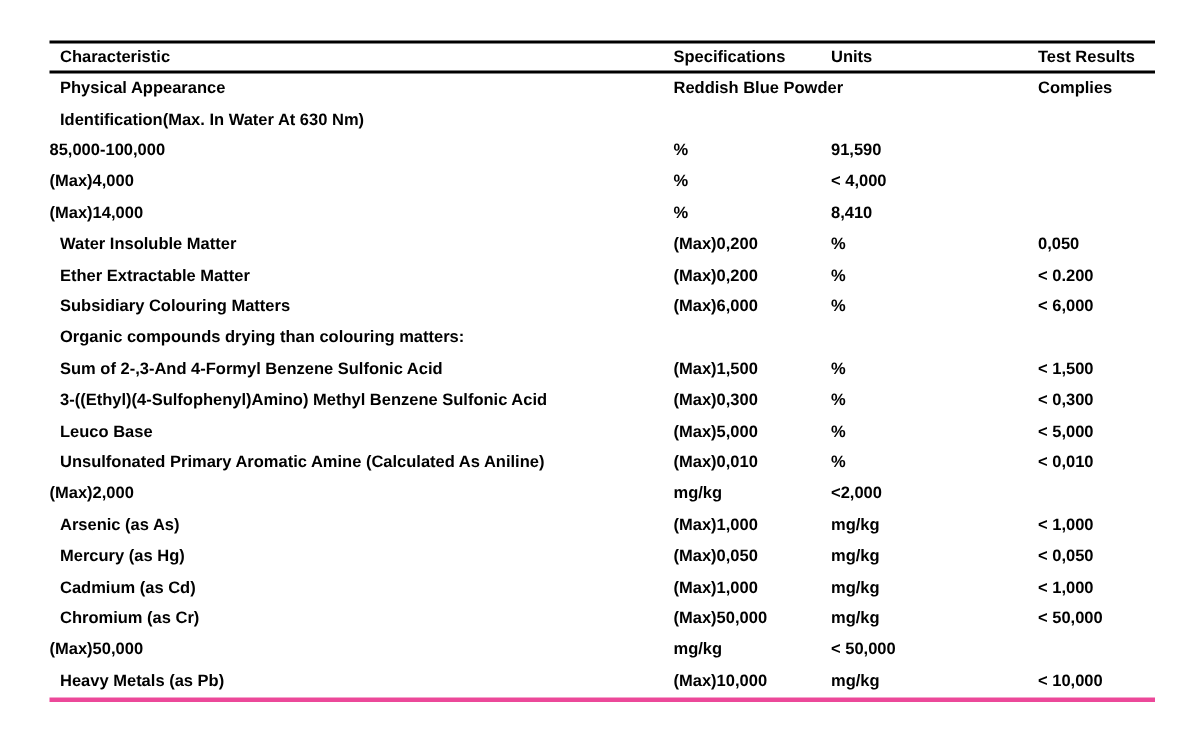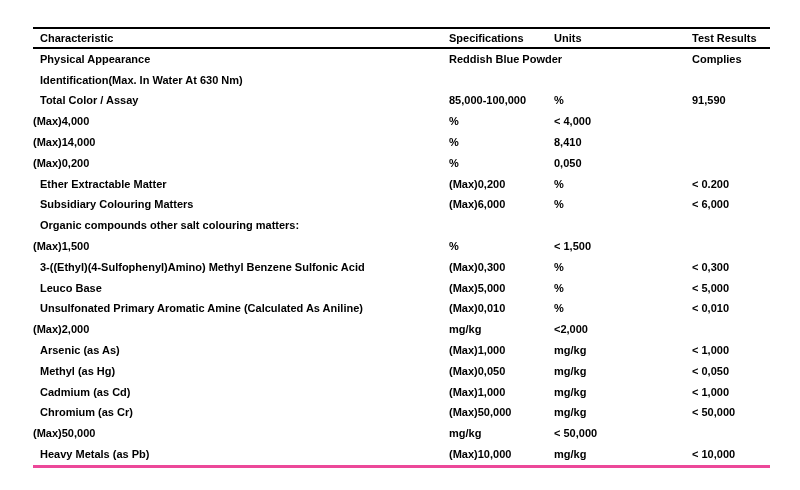--- a/index.html
+++ b/index.html
@@ -69,66 +69,67 @@
   </div>
 
   <div class="trow body-row">
     <div class="cell c1">Identification(Max. In Water At 630 Nm)</div>
     <div class="cell"></div>
     <div class="cell"></div>
     <div class="cell"></div>
   </div>
 
   <div class="trow body-row">
-    <div class="cell c1">Total Color / Assay</div>
     <div class="cell">85,000-100,000</div>
     <div class="cell">%</div>
     <div class="cell">91,590</div>
   </div>
 
   <div class="trow body-row">
     <div class="cell">(Max)4,000</div>
     <div class="cell">%</div>
     <div class="cell">&lt; 4,000</div>
   </div>
 
   <div class="trow body-row">
     <div class="cell">(Max)14,000</div>
     <div class="cell">%</div>
     <div class="cell">8,410</div>
   </div>
 
   <div class="trow body-row">
+    <div class="cell c1">Water Insoluble Matter</div>
     <div class="cell">(Max)0,200</div>
     <div class="cell">%</div>
     <div class="cell">0,050</div>
   </div>
 
   <div class="trow body-row">
     <div class="cell c1">Ether Extractable Matter</div>
     <div class="cell">(Max)0,200</div>
     <div class="cell">%</div>
     <div class="cell">&lt; 0.200</div>
   </div>
 
   <div class="trow body-row">
     <div class="cell c1">Subsidiary Colouring Matters</div>
     <div class="cell">(Max)6,000</div>
     <div class="cell">%</div>
     <div class="cell">&lt; 6,000</div>
   </div>
 
   <div class="trow body-row">
-    <div class="cell c1">Organic compounds other salt colouring matters:</div>
-    <div class="cell"></div>
-    <div class="cell"></div>
-    <div class="cell"></div>
-  </div>
-
-  <div class="trow body-row">
+    <div class="cell c1">Organic compounds drying than colouring matters:</div>
+    <div class="cell"></div>
+    <div class="cell"></div>
+    <div class="cell"></div>
+  </div>
+
+  <div class="trow body-row">
+    <div class="cell c1">Sum of 2-,3-And 4-Formyl Benzene Sulfonic Acid</div>
     <div class="cell">(Max)1,500</div>
     <div class="cell">%</div>
     <div class="cell">&lt; 1,500</div>
   </div>
 
   <div class="trow body-row">
     <div class="cell c1">3-((Ethyl)(4-Sulfophenyl)Amino) Methyl Benzene Sulfonic Acid</div>
     <div class="cell">(Max)0,300</div>
     <div class="cell">%</div>
     <div class="cell">&lt; 0,300</div>
@@ -155,21 +156,21 @@
   </div>
 
   <div class="trow body-row">
     <div class="cell c1">Arsenic (as As)</div>
     <div class="cell">(Max)1,000</div>
     <div class="cell">mg/kg</div>
     <div class="cell">&lt; 1,000</div>
   </div>
 
   <div class="trow body-row">
-    <div class="cell c1">Methyl (as Hg)</div>
+    <div class="cell c1">Mercury (as Hg)</div>
     <div class="cell">(Max)0,050</div>
     <div class="cell">mg/kg</div>
     <div class="cell">&lt; 0,050</div>
   </div>
 
   <div class="trow body-row">
     <div class="cell c1">Cadmium (as Cd)</div>
     <div class="cell">(Max)1,000</div>
     <div class="cell">mg/kg</div>
     <div class="cell">&lt; 1,000</div>

